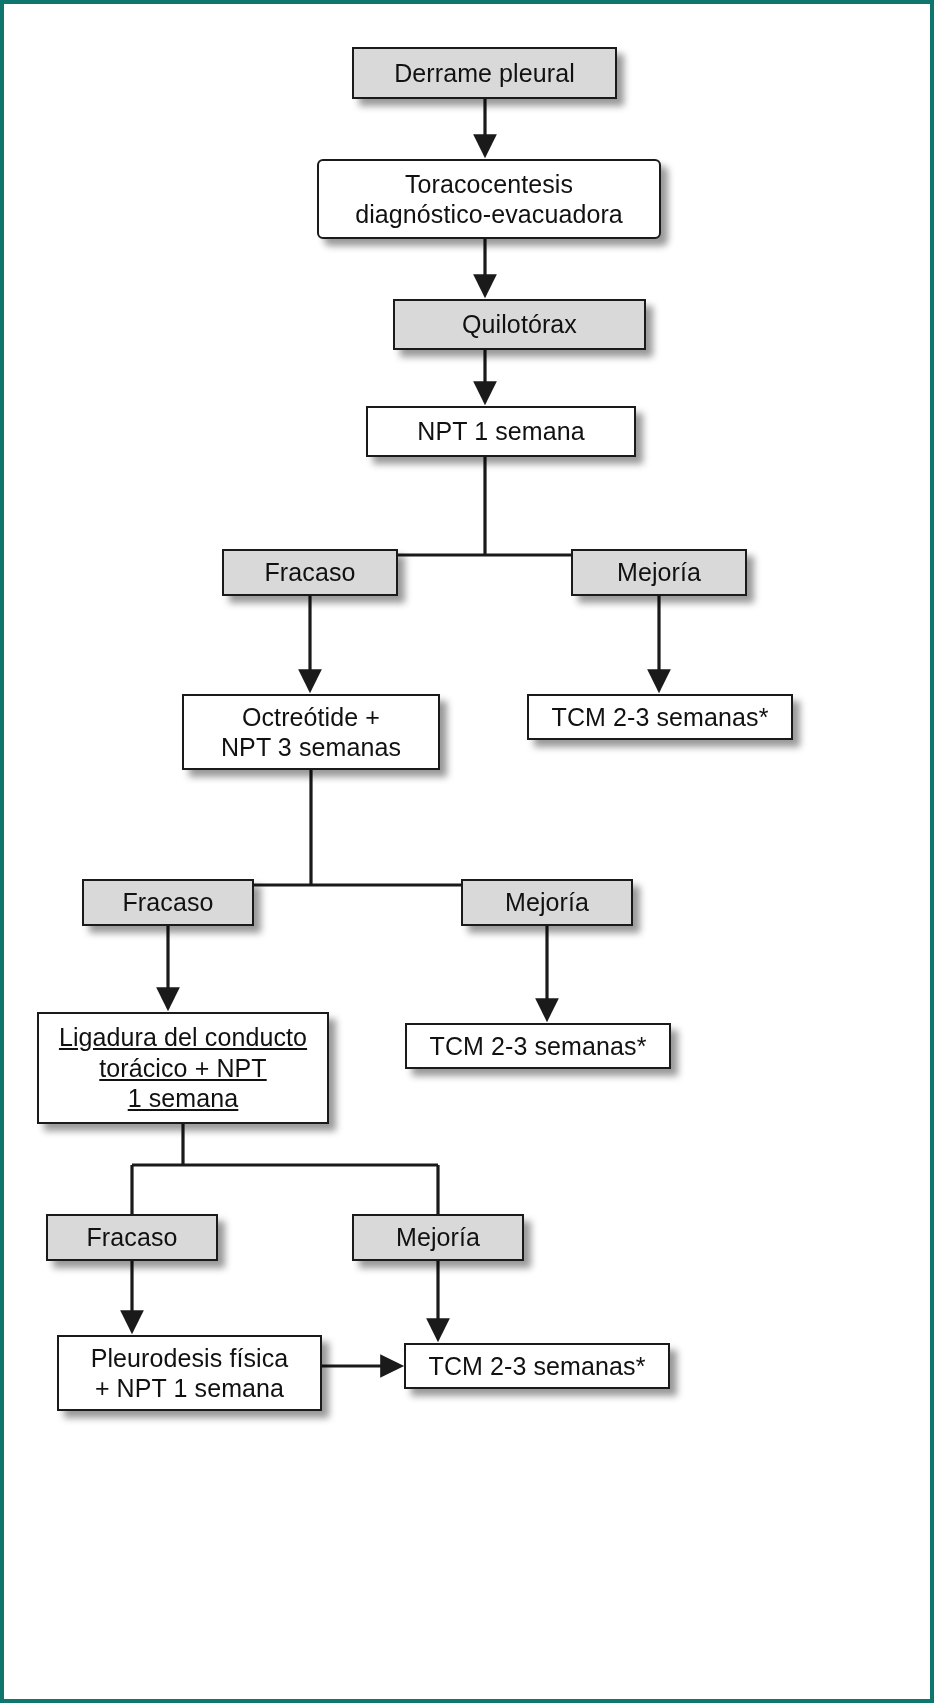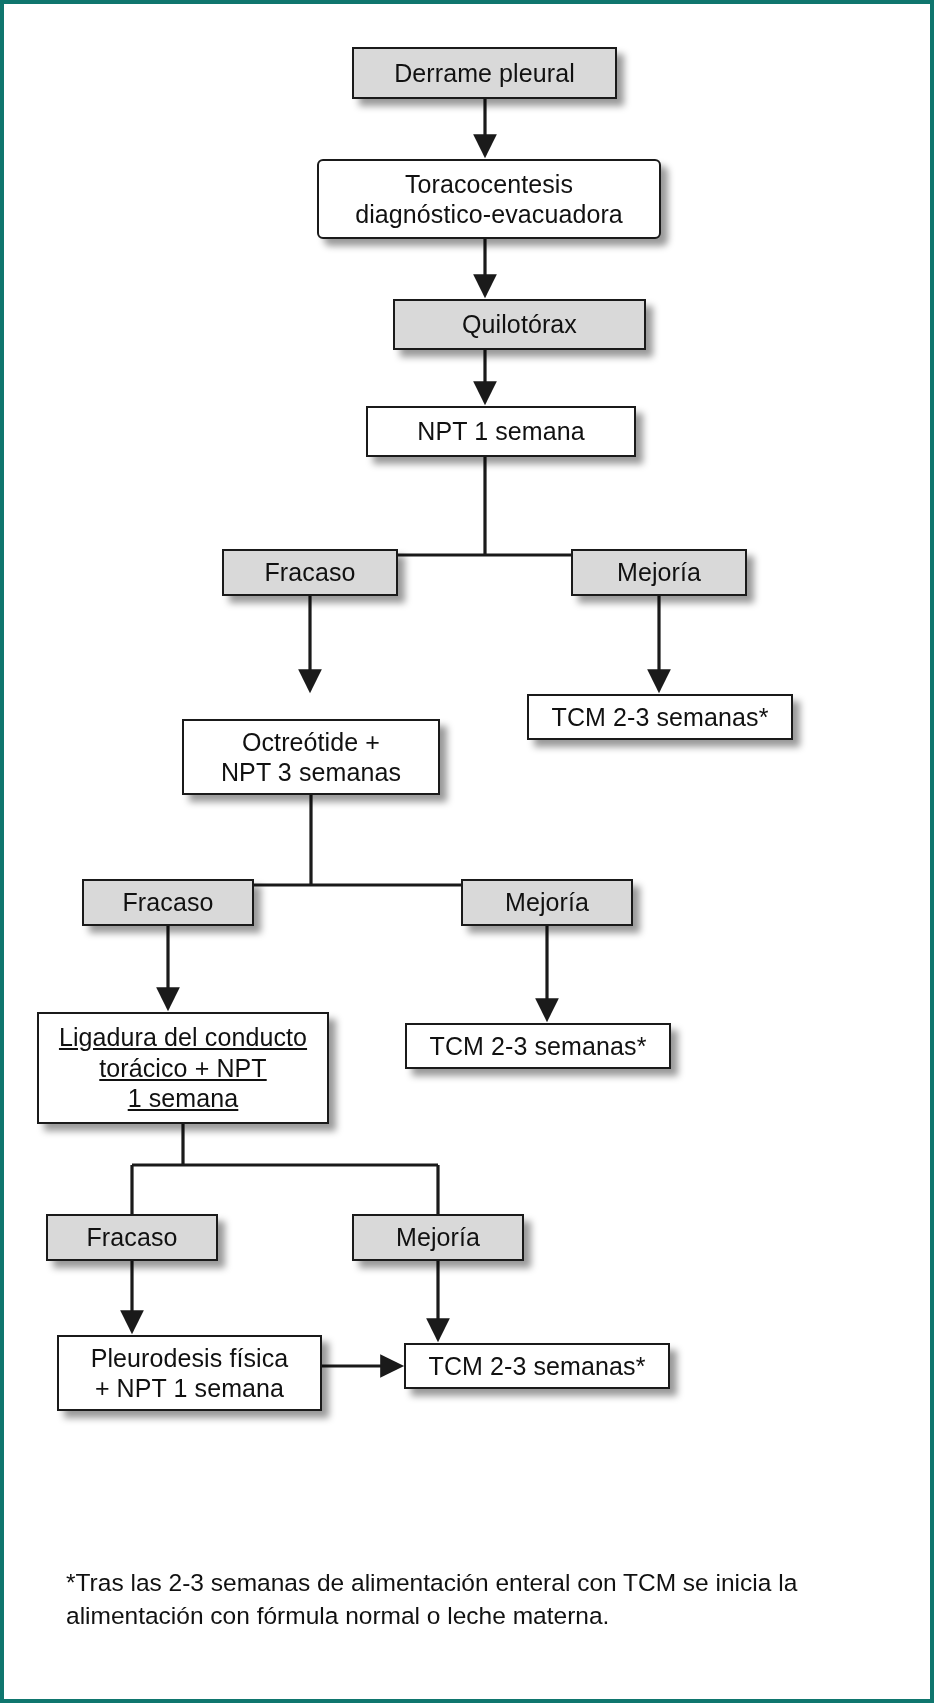--- a/index.html
+++ b/index.html
@@ -105,21 +105,21 @@
       </div>
       <div class="node plain" style="left: 362px; top: 402px; width: 270px; height: 51px;">
         <span>NPT 1 semana</span>
       </div>
       <div class="node shaded" style="left: 218px; top: 545px; width: 176px; height: 47px;">
         <span>Fracaso</span>
       </div>
       <div class="node shaded" style="left: 567px; top: 545px; width: 176px; height: 47px;">
         <span>Mejoría</span>
       </div>
-      <div class="node plain" style="left: 178px; top: 690px; width: 258px; height: 76px; margin-top: 25px;">
+      <div class="node plain" style="left: 178px; top: 690px; width: 258px; height: 76px;">
         <span>Octreótide +<br>NPT 3 semanas</span>
       </div>
       <div class="node plain" style="left: 523px; top: 690px; width: 266px; height: 46px;">
         <span>TCM 2-3 semanas*</span>
       </div>
       <div class="node shaded" style="left: 78px; top: 875px; width: 172px; height: 47px;">
         <span>Fracaso</span>
       </div>
       <div class="node shaded" style="left: 457px; top: 875px; width: 172px; height: 47px;">
         <span>Mejoría</span>
@@ -137,15 +137,14 @@
         <span>Mejoría</span>
       </div>
       <div class="node plain" style="left: 53px; top: 1331px; width: 265px; height: 76px;">
         <span>Pleurodesis física<br>+ NPT 1 semana</span>
       </div>
       <div class="node plain" style="left: 400px; top: 1339px; width: 266px; height: 46px;">
         <span>TCM 2-3 semanas*</span>
       </div>
     </div>
 
-  <div class="footnote">*Tras las 2-3 semanas de alimentación enteral con TCM se inicia la alimentación con fórmula normal o leche materna.</div>
 
 </div>
 
 </body></html>

